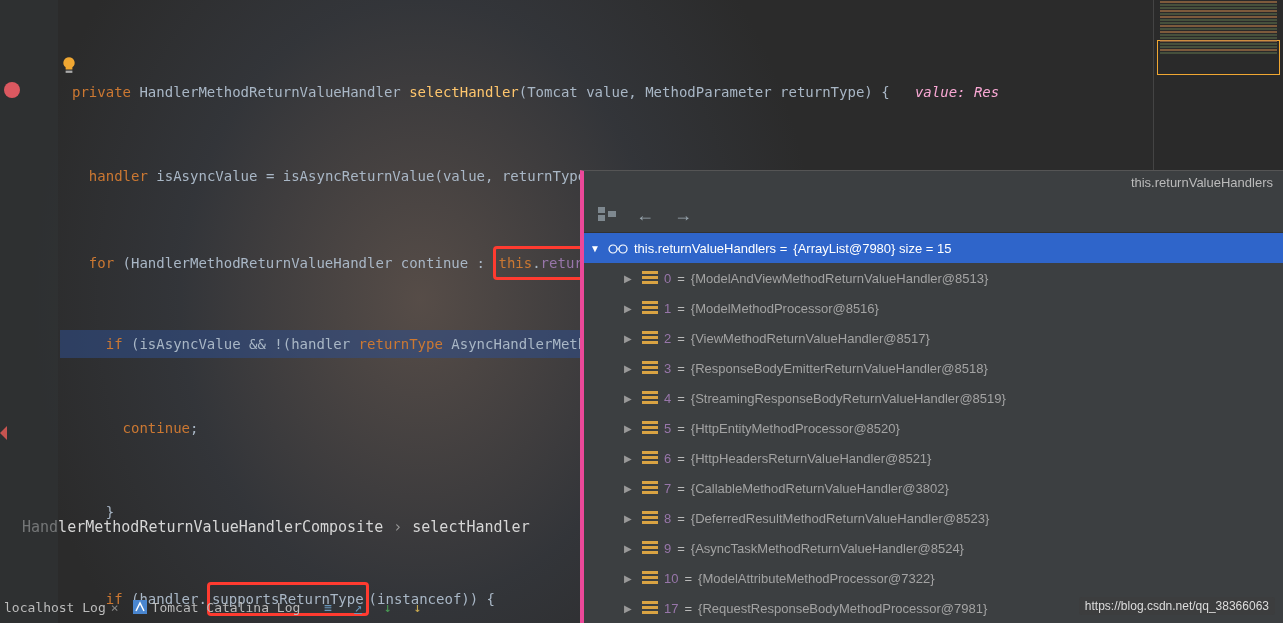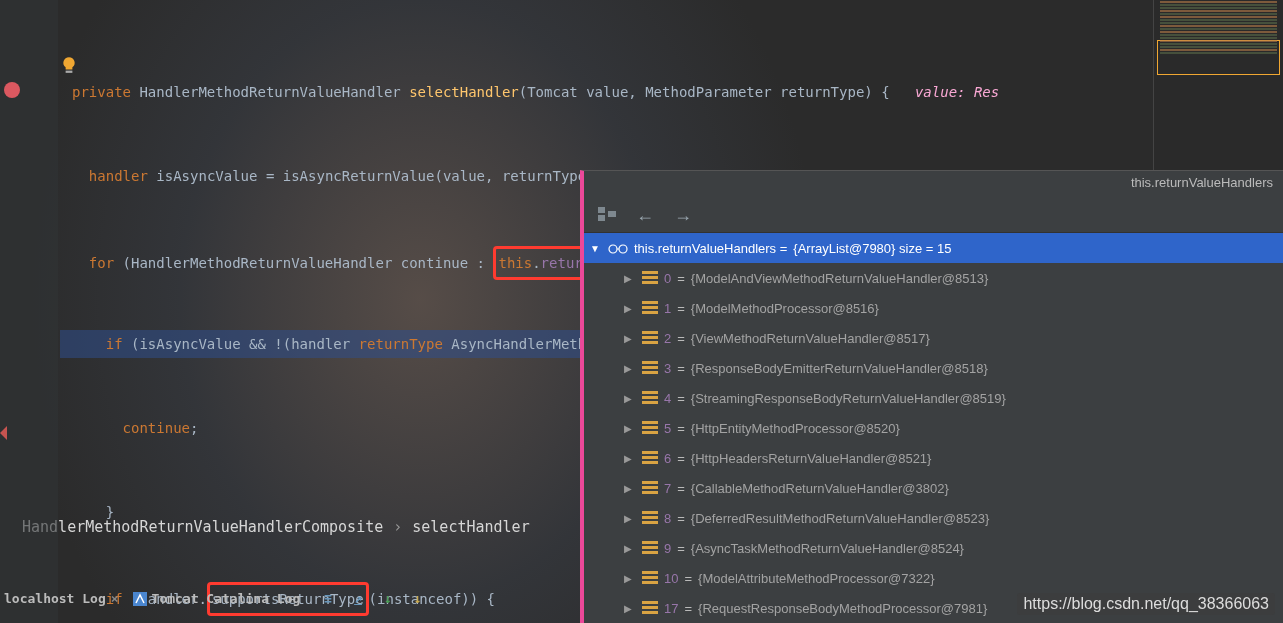--- a/index.html
+++ b/index.html
@@ -76,27 +76,26 @@
   gap: 10px;
   align-items: flex-start;
 }
 .breadcrumb .sep { color: #999; }
 .bottom-tabs {
   position: absolute;
   left: 0;
   bottom: 0;
   height: 32px;
   display: flex;
-  align-items: flex-start;
+  align-items: center;
   gap: 14px;
   padding-left: 4px;
   font-size: 13px;
   color: #bbb;
   z-index: 2;
-  font-weight: bold;
 }
 .tab-item { display: flex; align-items: center; gap: 5px; }
 .tab-close { color: #888; }
 .tool-icons {
   display: flex;
   gap: 22px;
   margin-left: 10px;
   color: #6897bb;
 }
 .tool-icons span { cursor: pointer; }
@@ -167,21 +166,21 @@
 .tree-row .val { color: #a3a3a3; }
 .tree-child { padding-left: 40px; }
 .glasses {
   width: 20px; height: 12px;
   display: inline-block;
 }
 .watermark {
   position: absolute;
   right: 8px;
   bottom: 8px;
-  font-size: 16px;
+  font-size: 12px;
   color: #ddd;
   background: rgba(60,60,60,0.6);
   padding: 2px 6px;
   border-radius: 3px;
   z-index: 20;
   font-family: sans-serif;
 }
 .red-marker {
   position: absolute;
   left: 0;

